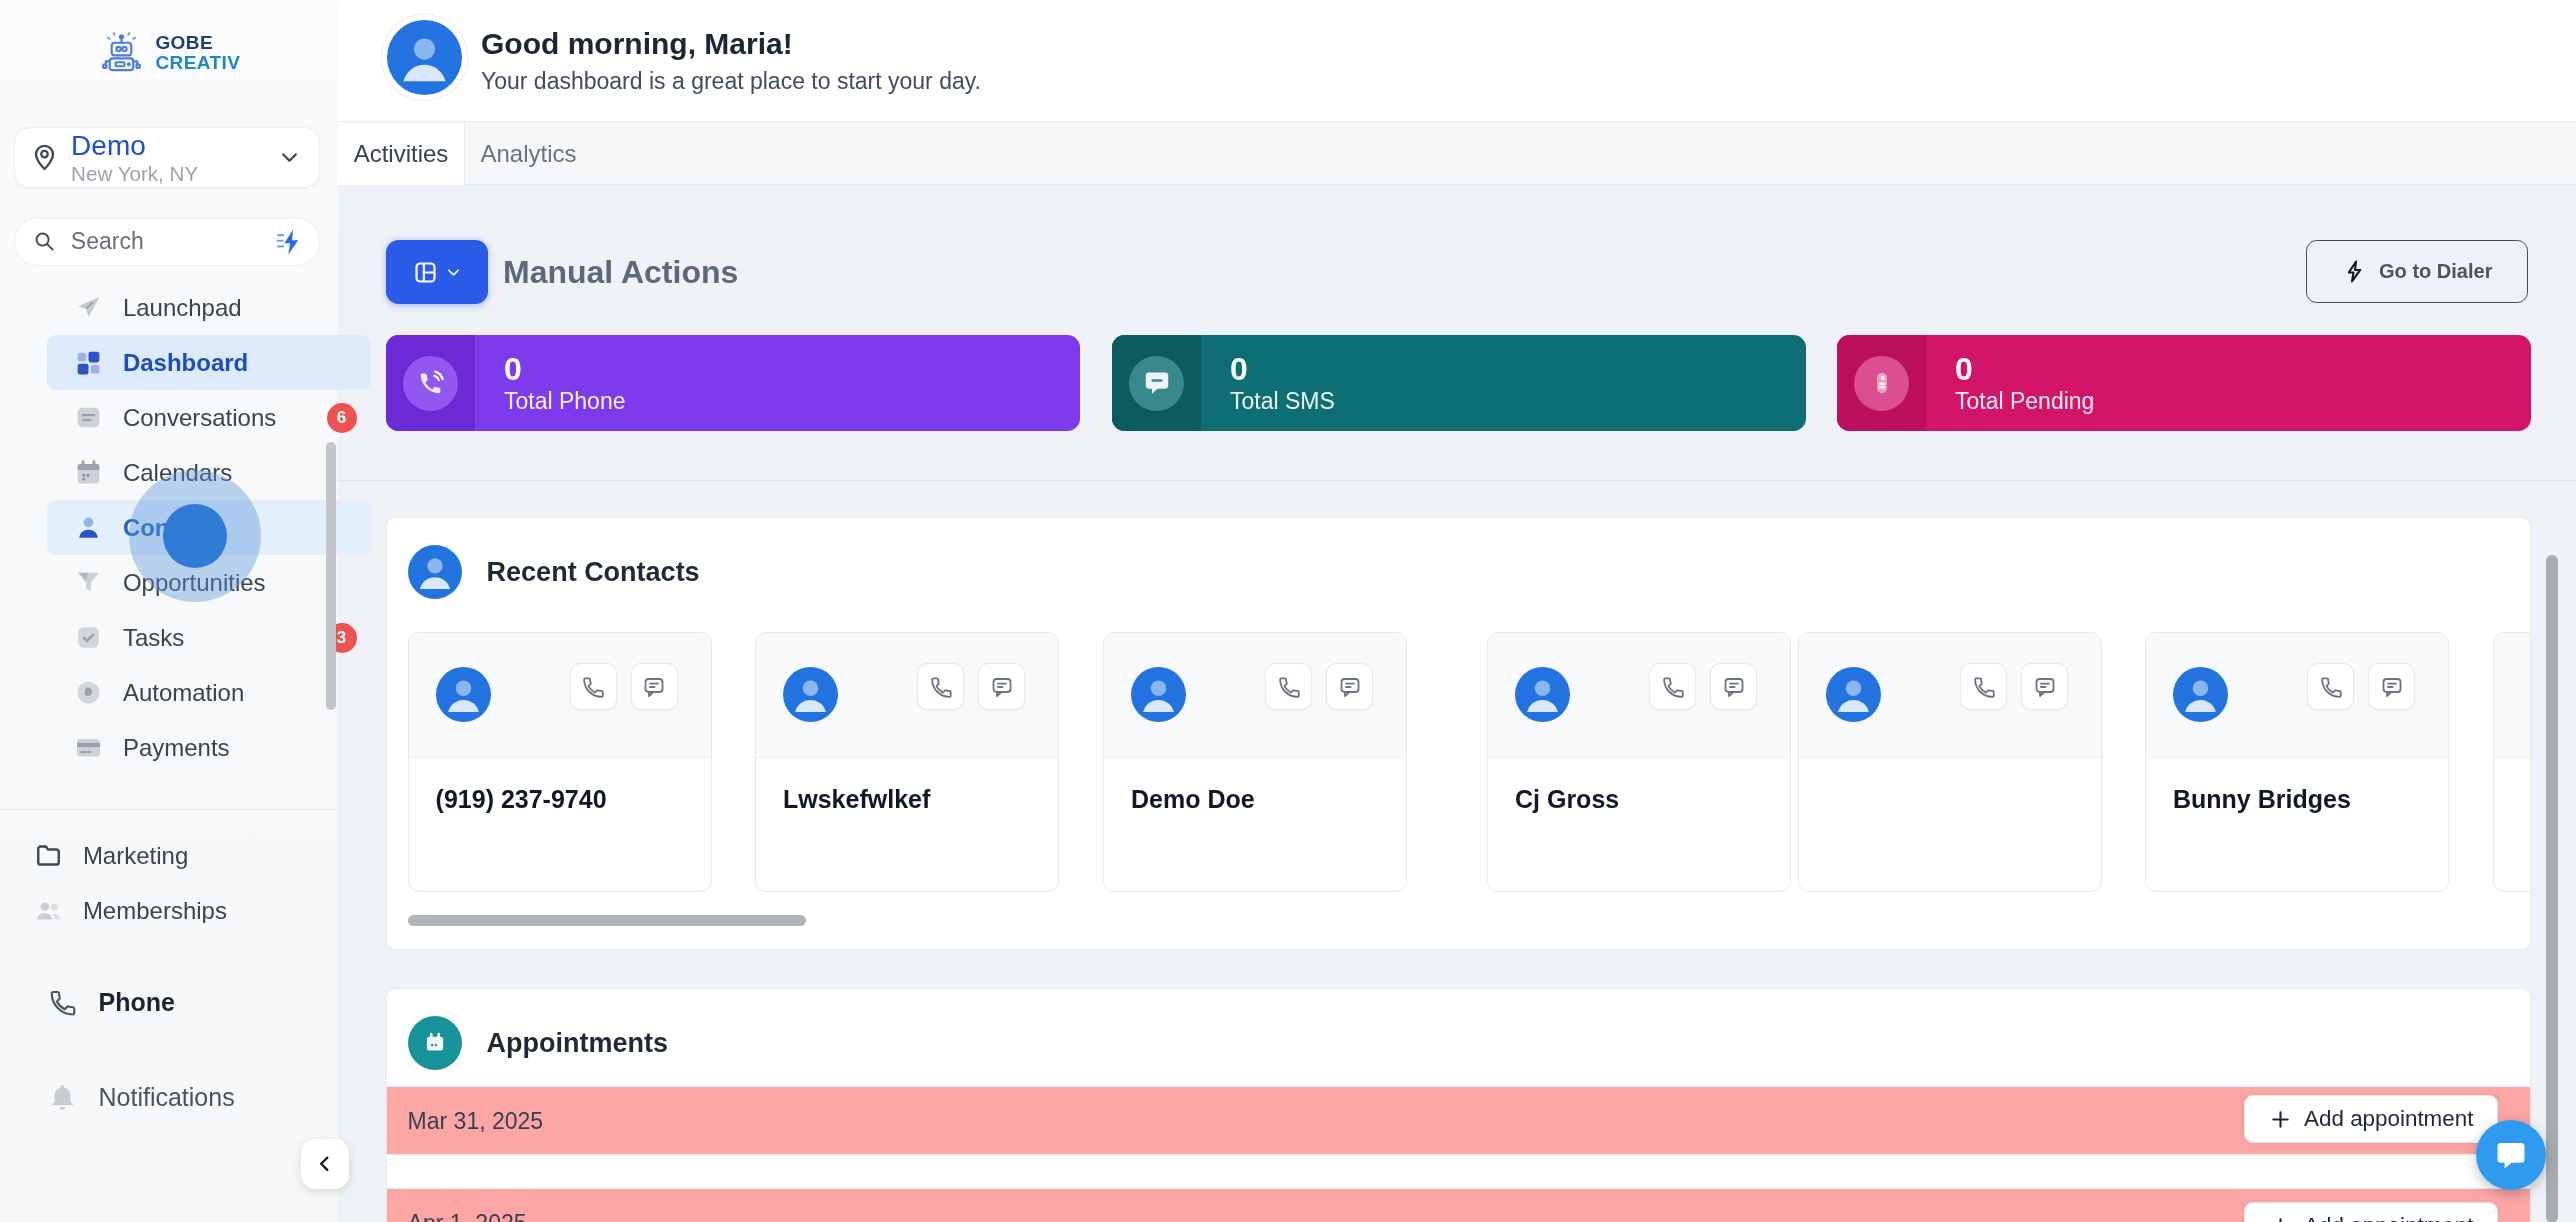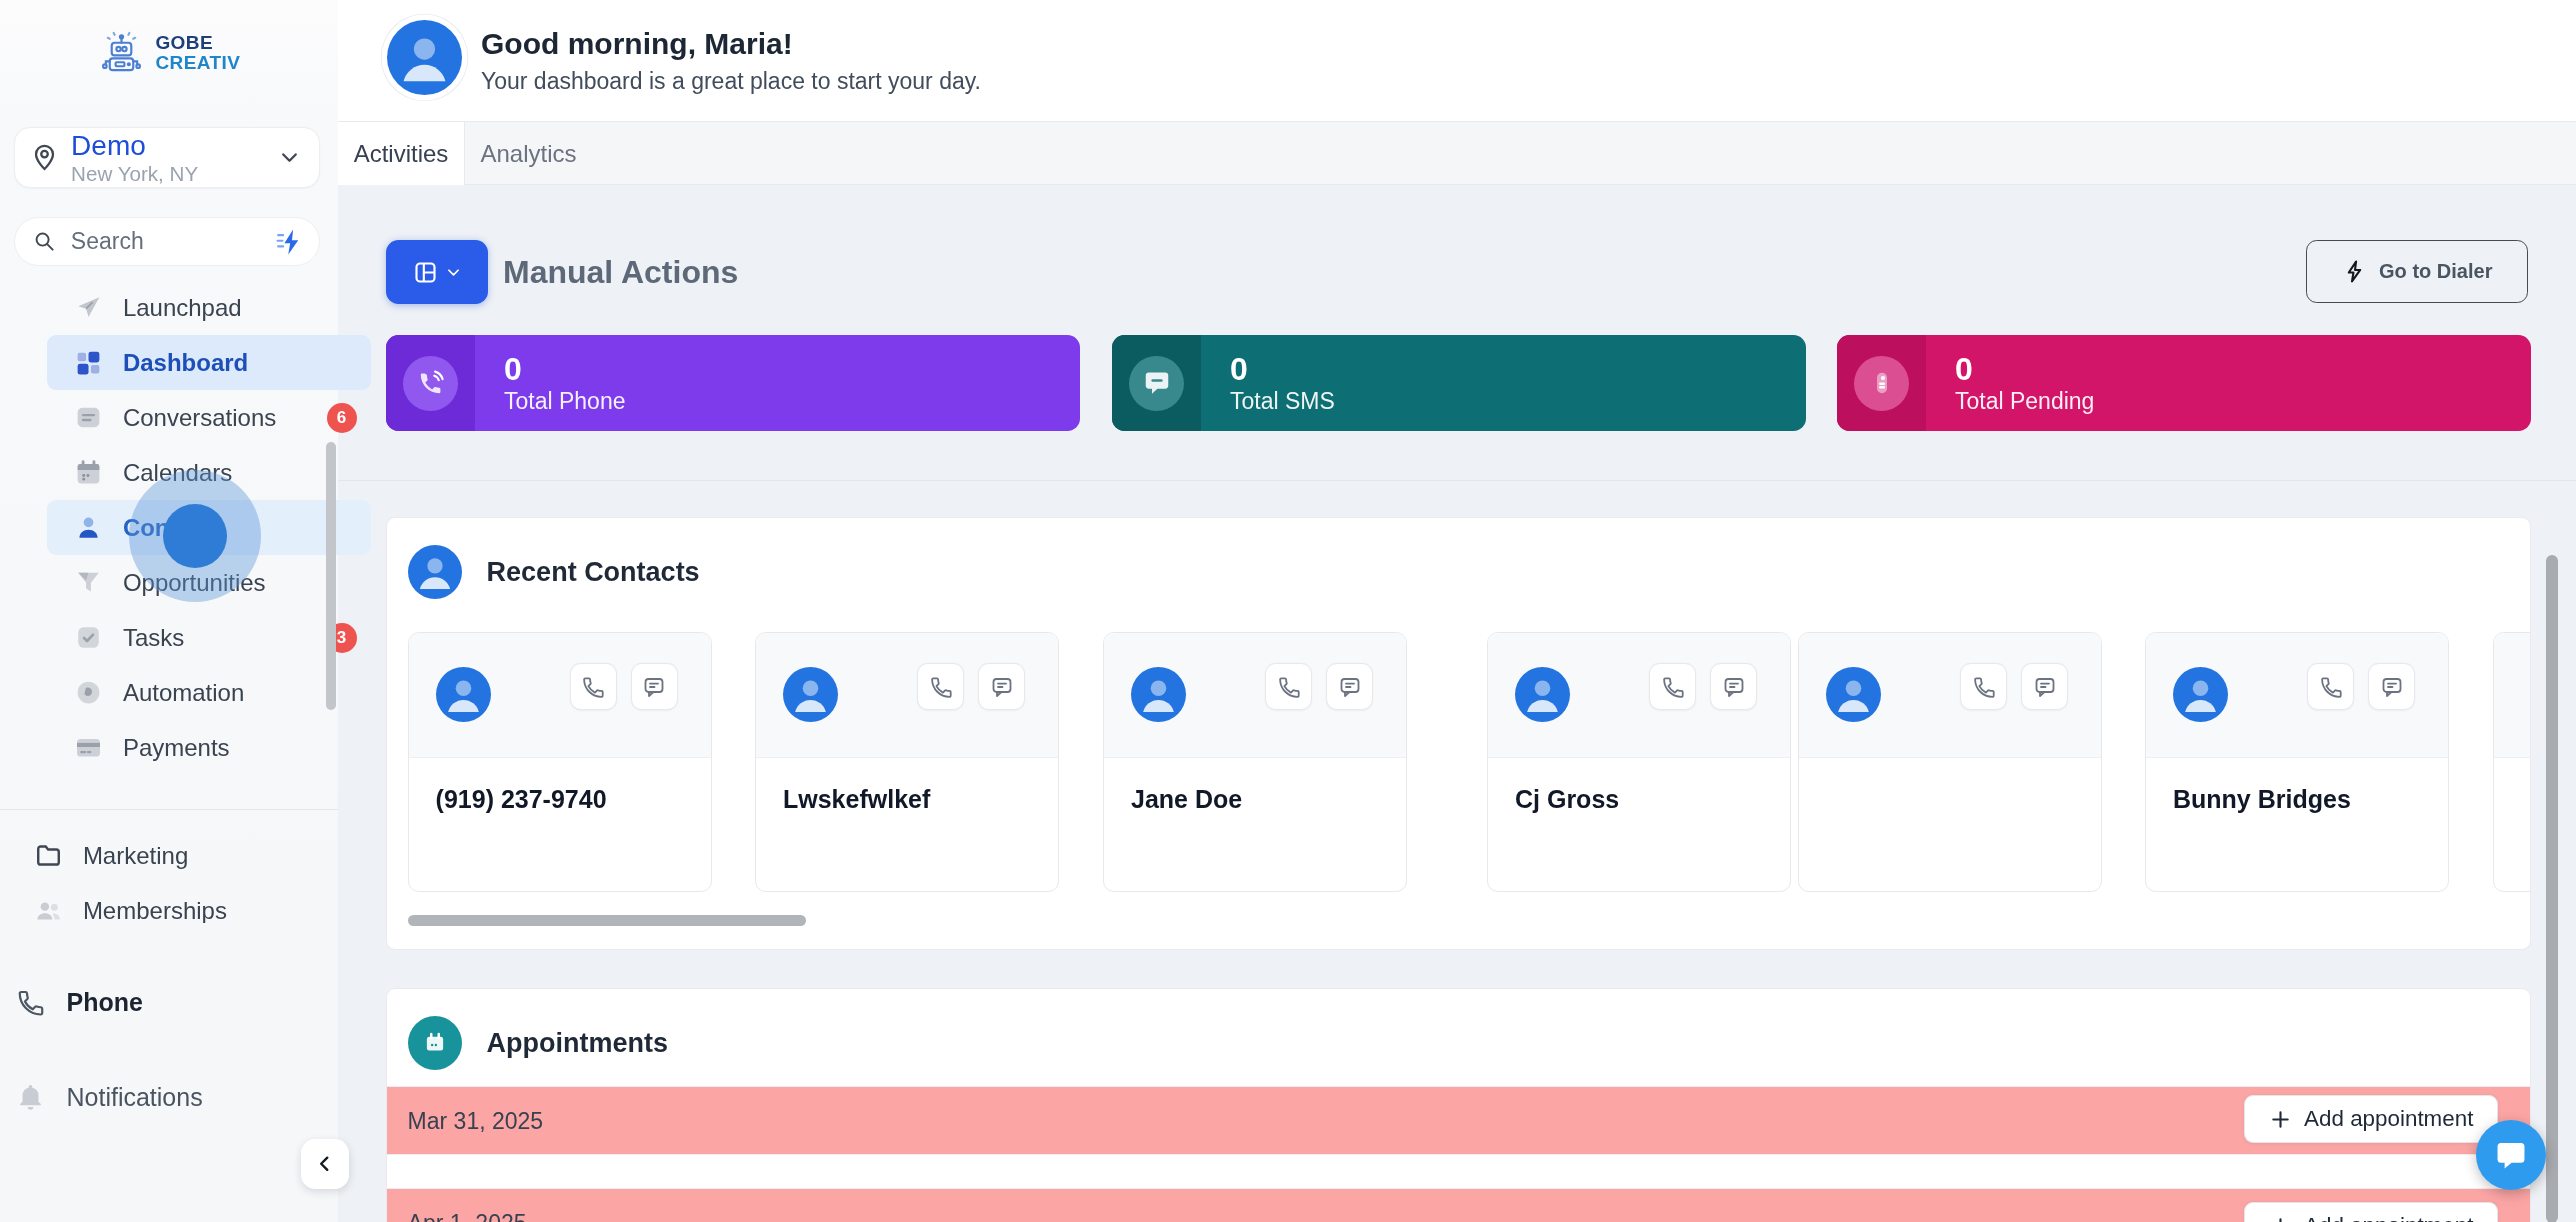--- a/index.html
+++ b/index.html
@@ -47,21 +47,21 @@
          color:#fff;font-size:17px;font-weight:700;display:flex;align-items:center;justify-content:center;}
   .ripple-outer{position:absolute;left:129px;top:470px;width:132px;height:132px;border-radius:50%;
                 background:rgba(88,147,214,.40);pointer-events:none;z-index:6;}
   .ripple-inner{position:absolute;left:163px;top:504px;width:64px;height:64px;border-radius:50%;
                 background:#2e7cd6;pointer-events:none;z-index:7;}
 
   .side-divider{position:absolute;left:0;top:809px;width:338px;height:0.9px;background:#e4e6ea;}
   .menu2{position:absolute;left:0;top:828px;width:338px;height:95px;overflow:hidden;}
   .menu2 .m-item{height:55px;}
 
-  .side-foot-item{position:absolute;left:0;width:338px;height:50px;display:flex;align-items:center;padding-left:16px;cursor:pointer;}
+  .side-foot-item{position:absolute;left:0;width:338px;height:50px;display:flex;align-items:center;padding-left:48px;cursor:pointer;}
   .sf-icon{width:29px;height:29px;margin-right:21.5px;display:flex;}
   .sf-icon svg{width:29px;height:29px;}
   .sf-label{font-size:25px;color:#1b2430;font-weight:600;}
   .sf-label.dim{color:#4a5460;font-weight:500;}
   .profile-avatar{width:45px;height:45px;border-radius:50%;background:#867ad8;color:#fff;font-size:18px;
                   font-weight:700;display:flex;align-items:center;justify-content:center;margin-right:16px;flex:0 0 auto;}
   .collapse-btn{position:absolute;left:301px;top:1139px;width:48px;height:50px;background:#fff;border:none;
                 border-radius:14.3px;box-shadow:0 2.7px 9px rgba(20,30,50,.14);display:flex;align-items:center;
                 justify-content:center;cursor:pointer;z-index:8;}
   .collapse-btn svg{width:21.5px;height:21.5px;}
@@ -570,21 +570,21 @@
         <button class="c-btn phone">
             <svg viewBox="0 0 27 27" width="24" height="24">
               <use href="#i-phone"></use>
             </svg>
           </button>
         <button class="c-btn msg">
             <svg viewBox="0 0 27 27" width="24" height="24">
               <use href="#i-msg"></use>
             </svg>
           </button>
-        <div class="c-name">Jane Doe</div>
+        <div class="c-name">Demo Doe</div>
       </div>
       <div class="c-card cc3">
         <div class="c-top"></div>
         <div class="c-avatar"><svg viewBox="0 0 62 62" width="55" height="55">
               <use href="#i-avatarperson"></use>
             </svg></div>
         <button class="c-btn phone">
             <svg viewBox="0 0 27 27" width="24" height="24">
               <use href="#i-phone"></use>
             </svg>

